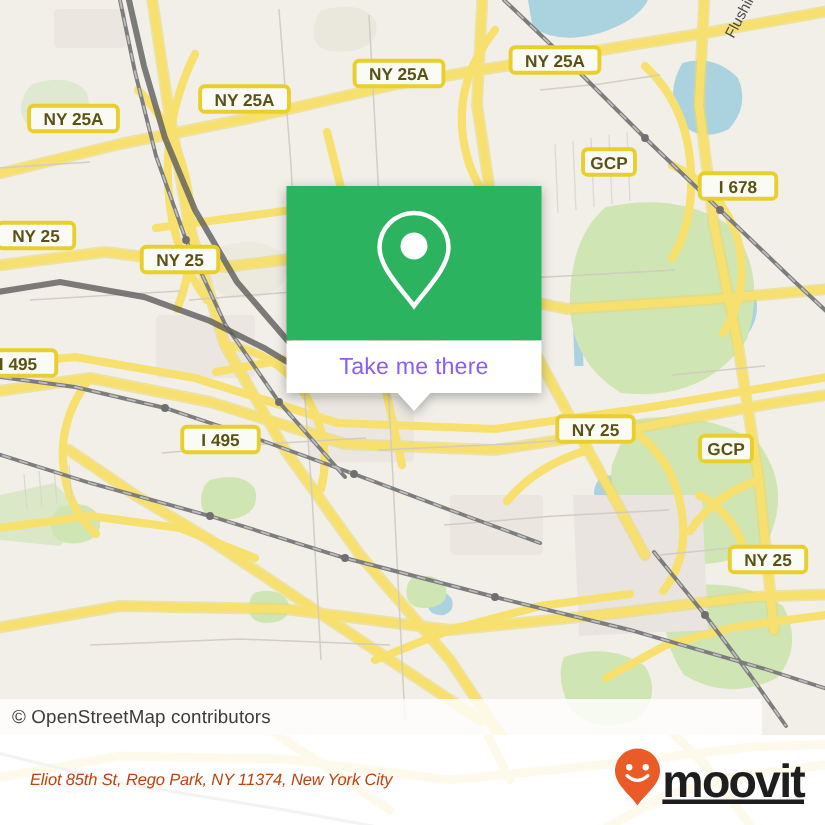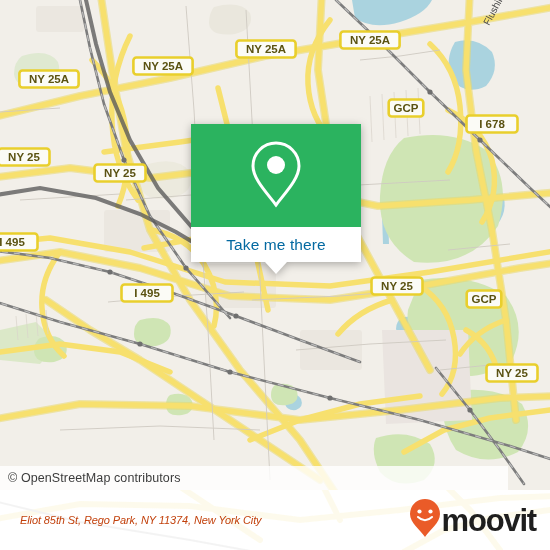--- a/index.html
+++ b/index.html
@@ -63,21 +63,21 @@
   .popup-foot {
     background: #ffffff;
     height: 35px;
     display: flex;
     align-items: center;
     justify-content: center;
     position: relative;
   }
   .popup-foot-label {
     font-size: 15.5px;
-    color: #0369a1;
+    color: #8b5cf6;
     letter-spacing: 0.1px;
   }
   .popup-tail {
     position: absolute;
     left: 50%;
     margin-left: -11px;
     top: 100%;
     width: 0; height: 0;
     border-left: 11px solid transparent;
     border-right: 11px solid transparent;
@@ -122,20 +122,21 @@
     display: flex;
     align-items: center;
     gap: 1px;
   }
   .brand-word {
     font-size: 31px;
     font-weight: bold;
     color: #1e1e1e;
     letter-spacing: -1.2px;
     line-height: 1;
+    text-decoration: underline;
   }
 </style>
 </head>
 <body>
 
 <div id="app">
 
   <div id="map">
 
     <svg id="map-svg" width="550" height="490" viewBox="0 0 550 490" xmlns="http://www.w3.org/2000/svg">

